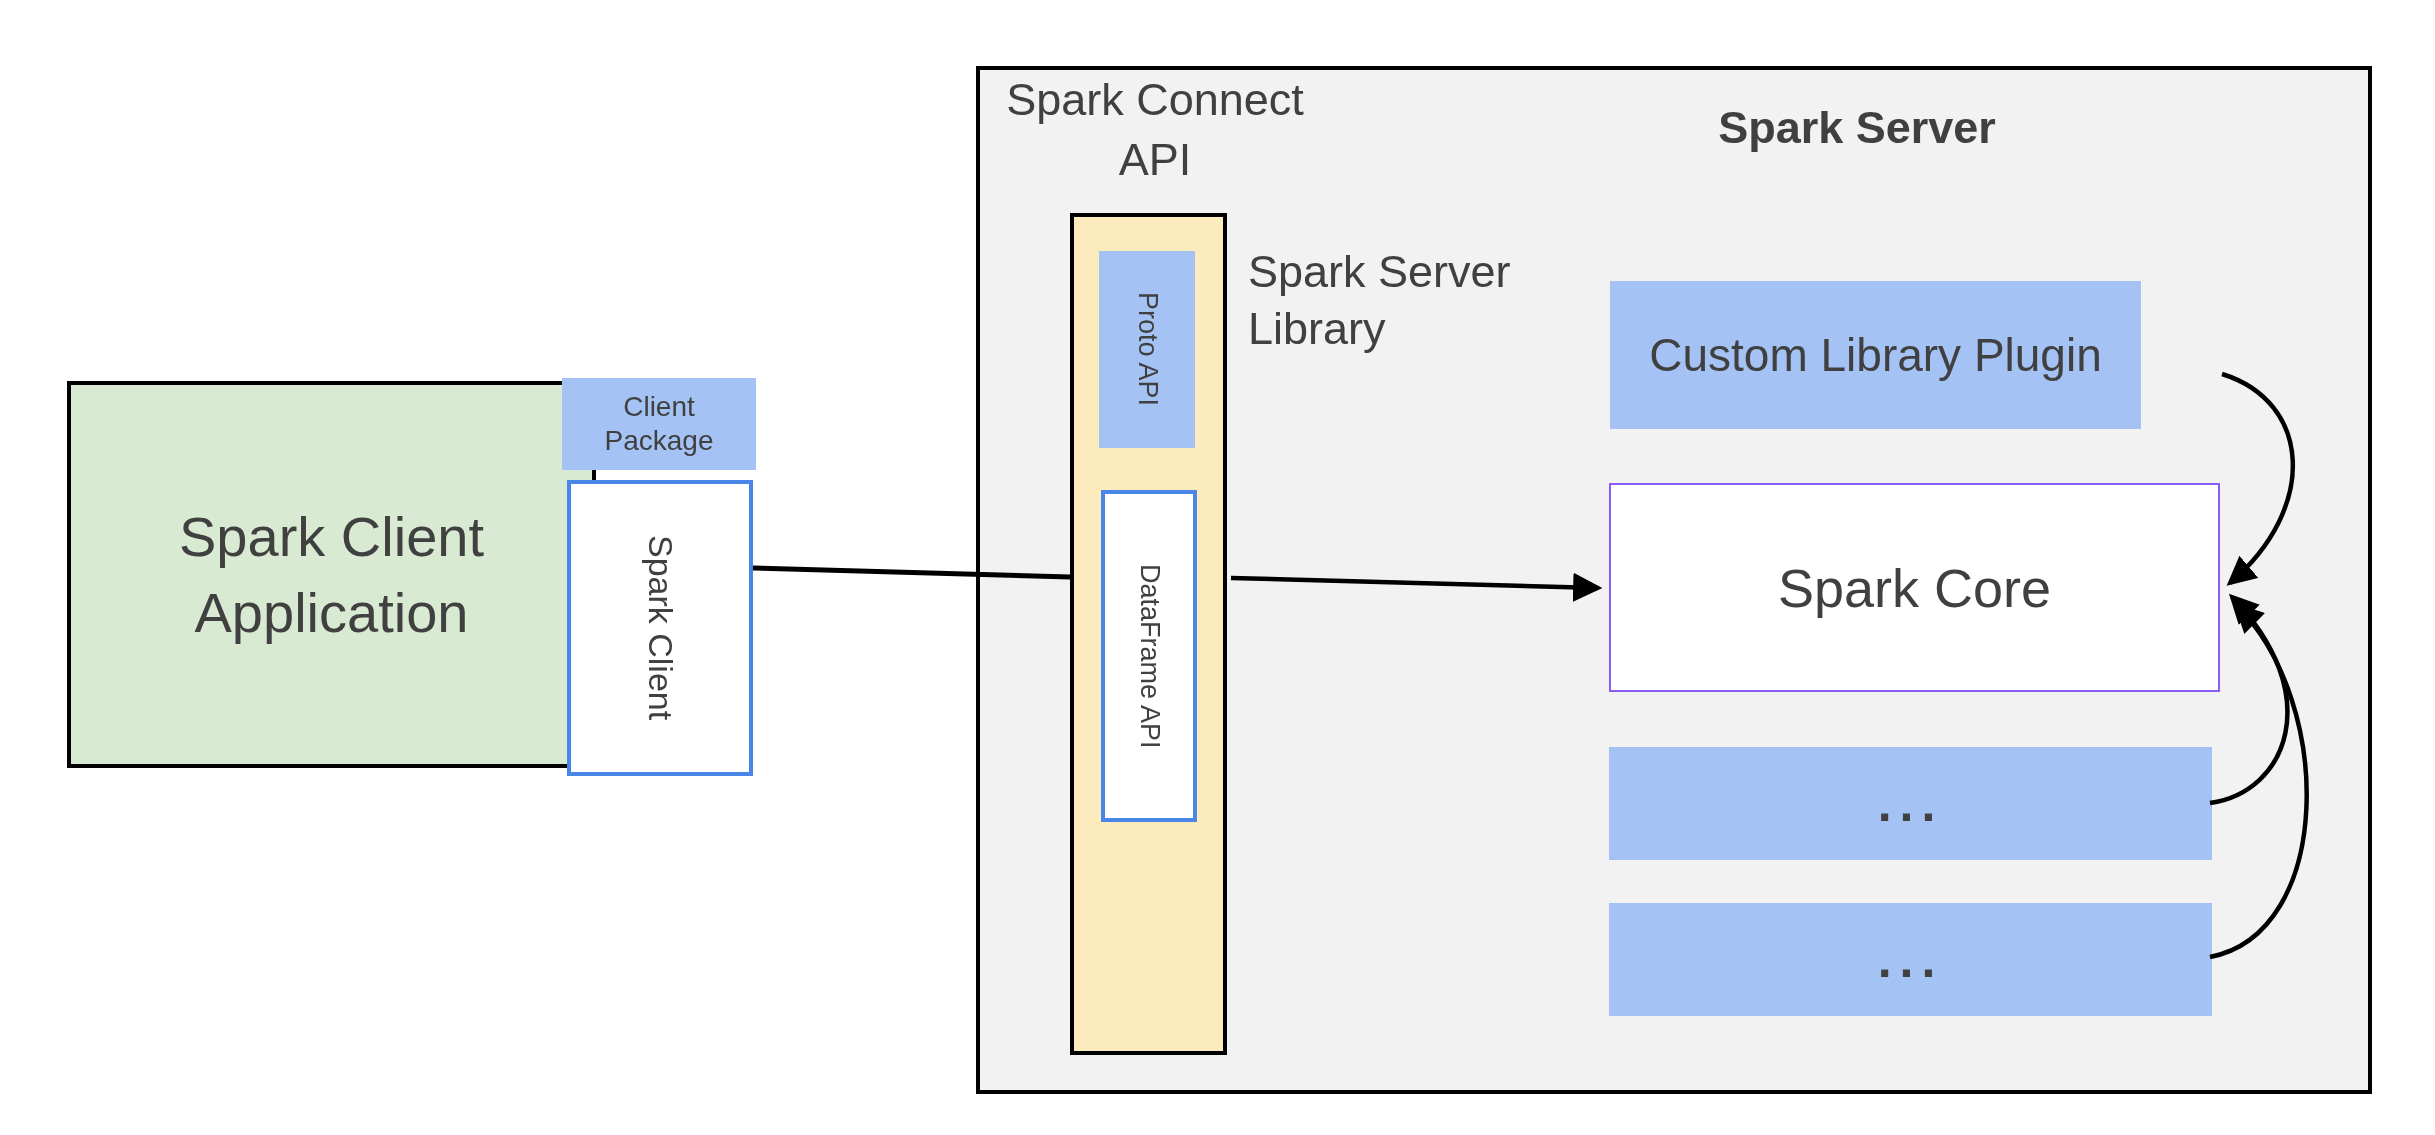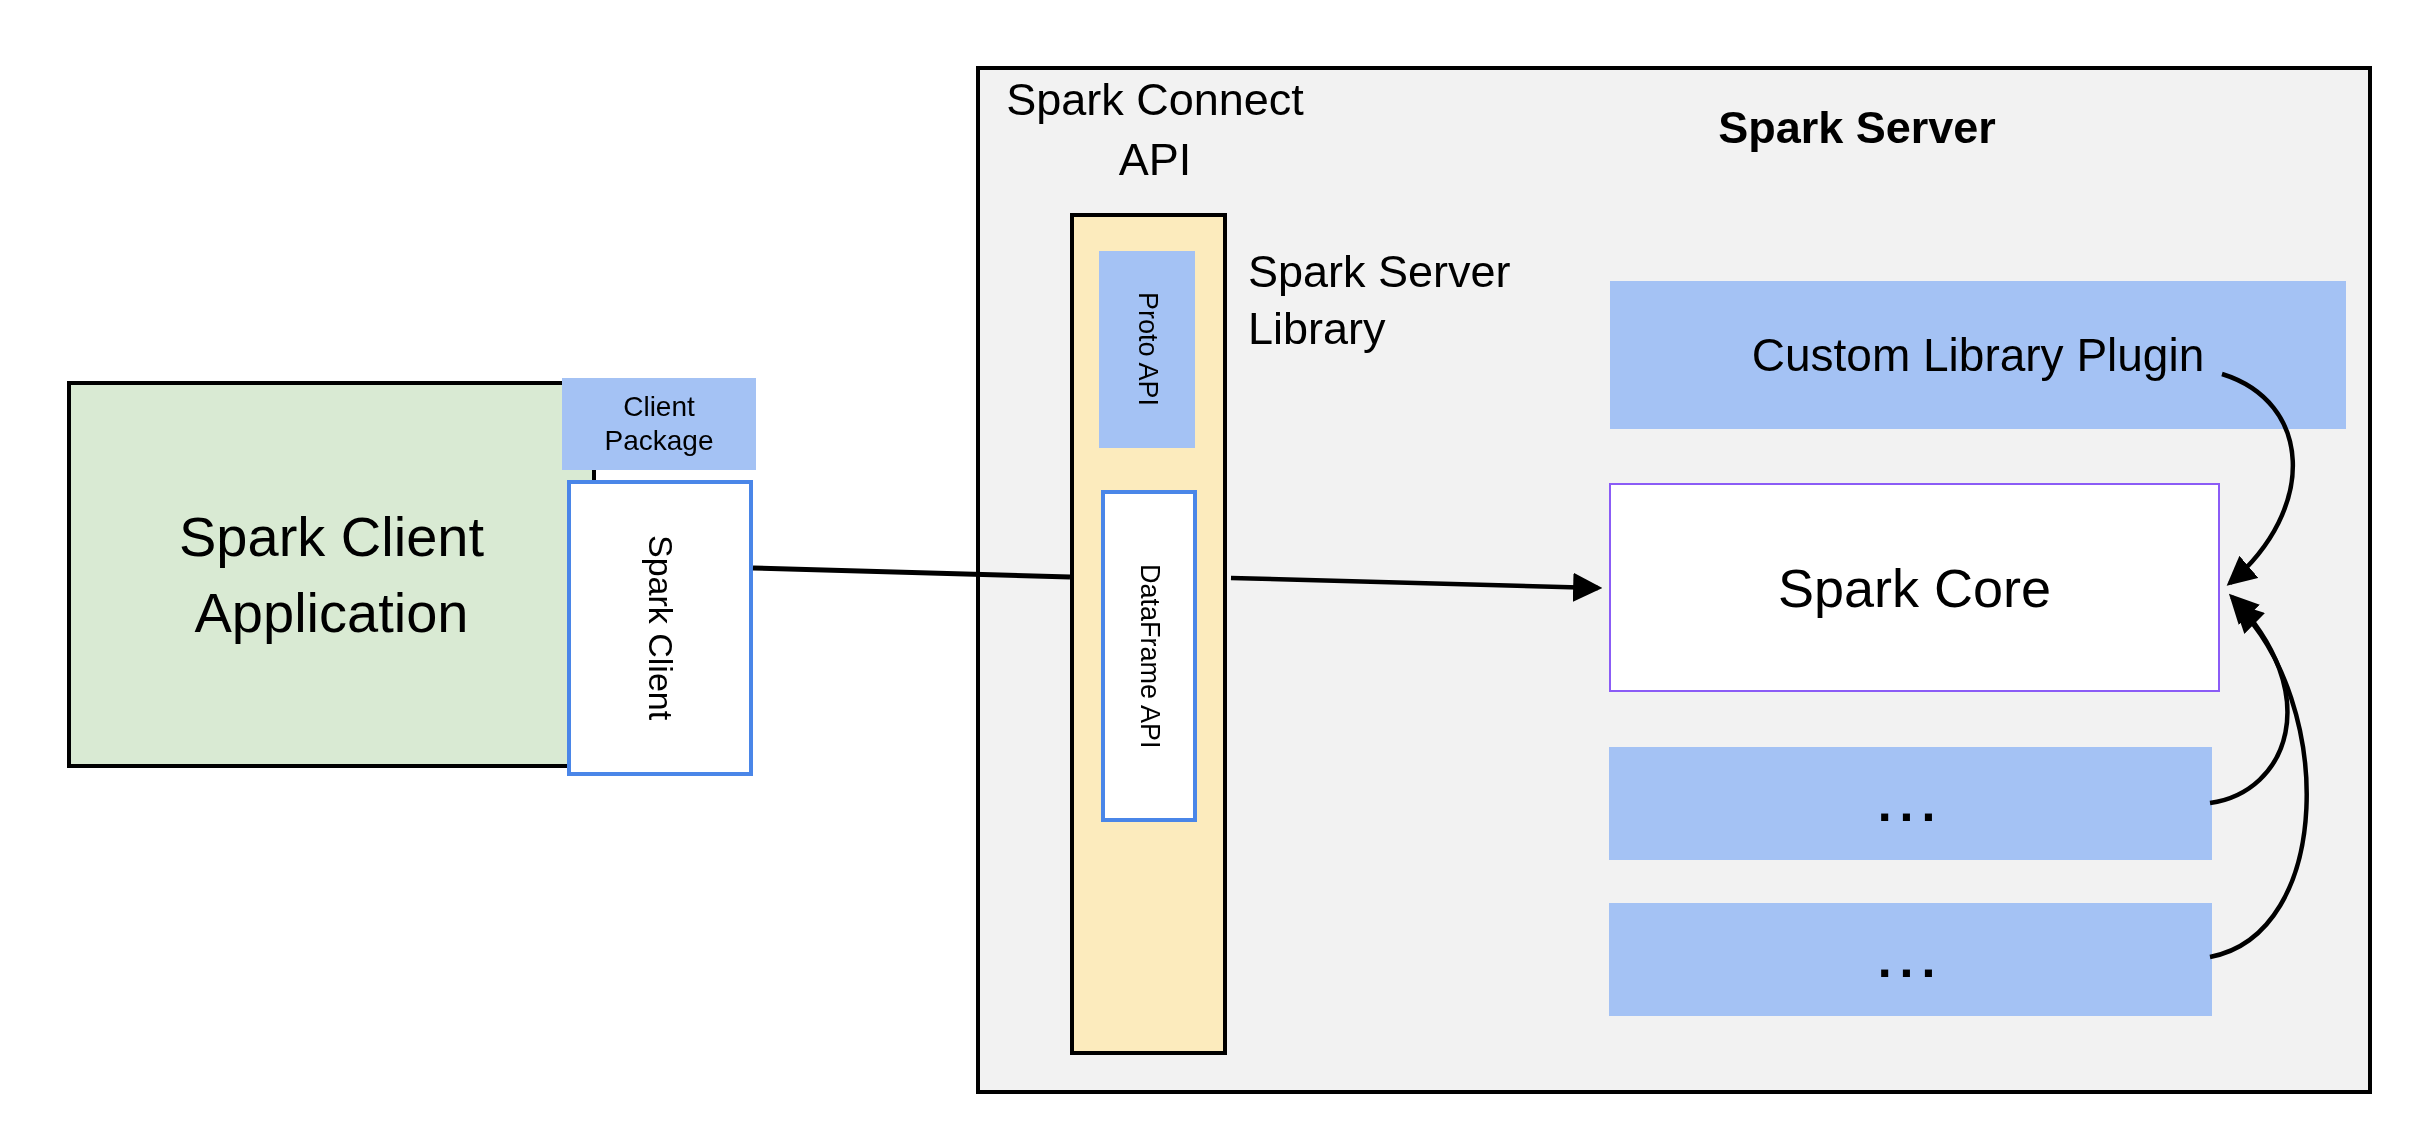--- a/index.html
+++ b/index.html
@@ -3,21 +3,21 @@
 <meta charset="utf-8">
 <style>
   * { box-sizing: border-box; margin: 0; padding: 0; }
   html, body { background: #ffffff; }
   #canvas {
     position: relative;
     width: 2435px;
     height: 1135px;
     background: #ffffff;
     font-family: "Liberation Sans", sans-serif;
-    color: #000000;
+    color: #404040;
     overflow: hidden;
   }
   .abs { position: absolute; }
   .flexc { display: flex; align-items: center; justify-content: center; text-align: center; }
   .pre { white-space: pre-line; }
   .vtext { writing-mode: vertical-rl; text-orientation: mixed; }
 
   
   .server-outer {
     left: 976px; top: 66px; width: 1396px; height: 1028px;
@@ -62,21 +62,21 @@
     left: 1101px; top: 490px; width: 96px; height: 332px;
     background: #ffffff; border: 4px solid #4a86e8; font-size: 27px;
   }
   .server-library-label {
     left: 1248px; top: 243px; width: 420px;
     font-size: 45px; line-height: 57px; text-align: left;
   }
 
   
   .plugin-box {
-    left: 1610px; top: 281px; width: 736px; height: 148px;
+    left: 1610px; top: 281px; width: 531px; height: 148px;
     background: #a4c2f4; font-size: 46px;
   }
   .core-box {
     left: 1609px; top: 483px; width: 611px; height: 209px;
     background: #ffffff; border: 2px solid #8b5cf6; font-size: 54px;
   }
   .module-box-1 {
     left: 1609px; top: 747px; width: 603px; height: 113px;
     background: #a4c2f4;
   }

